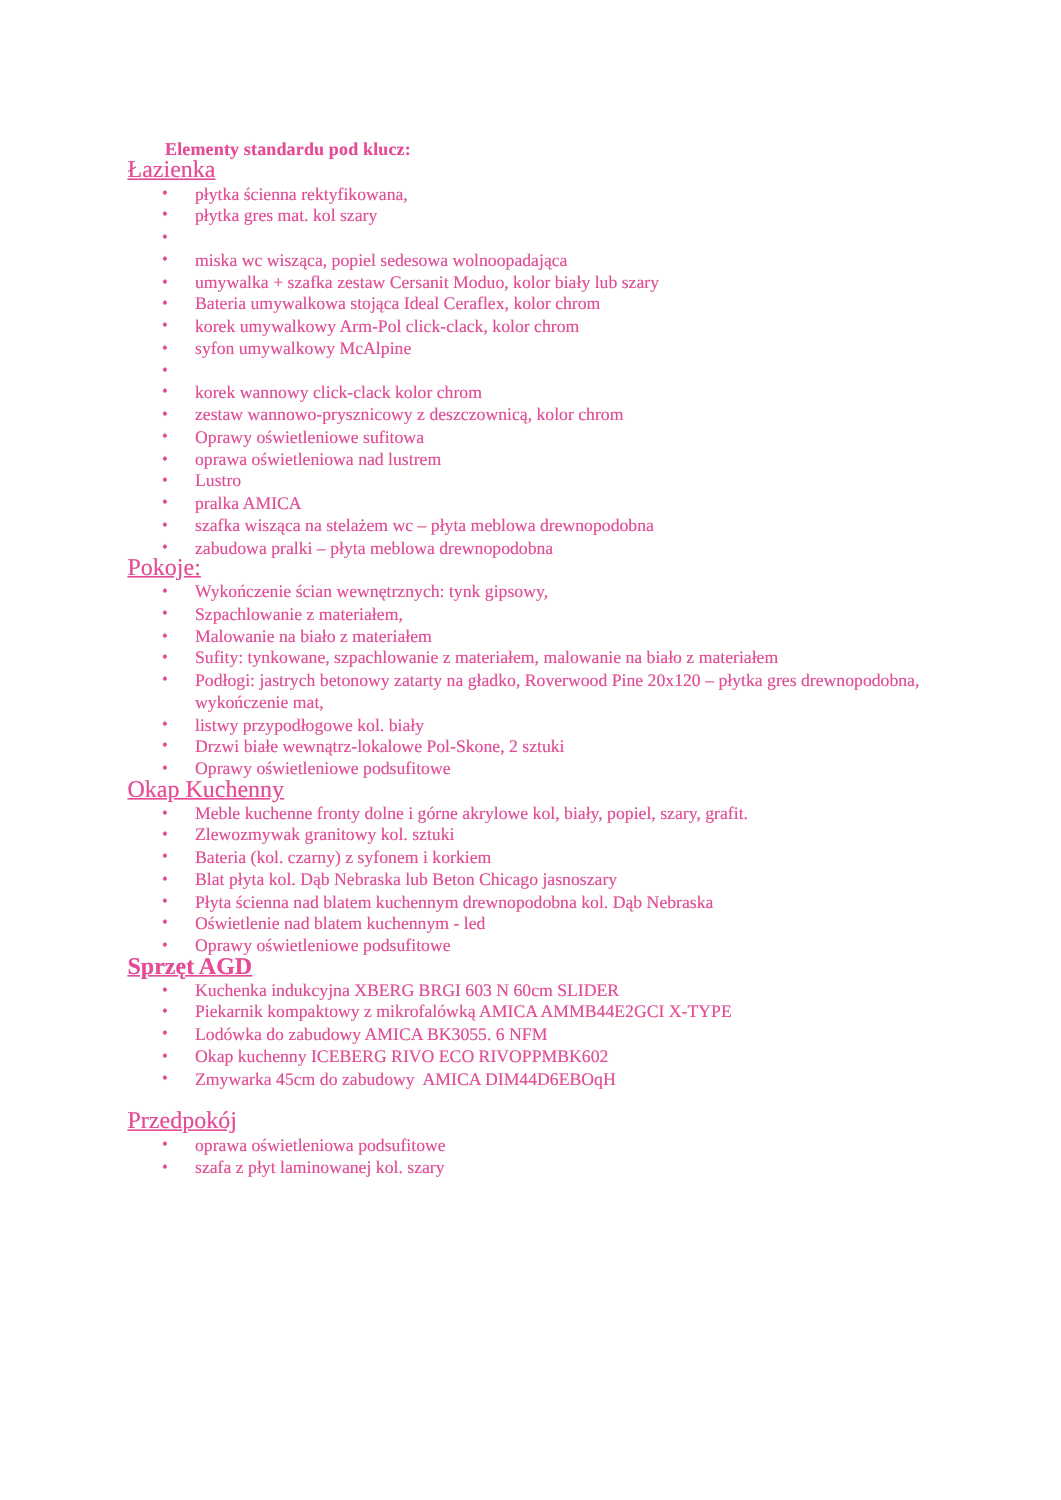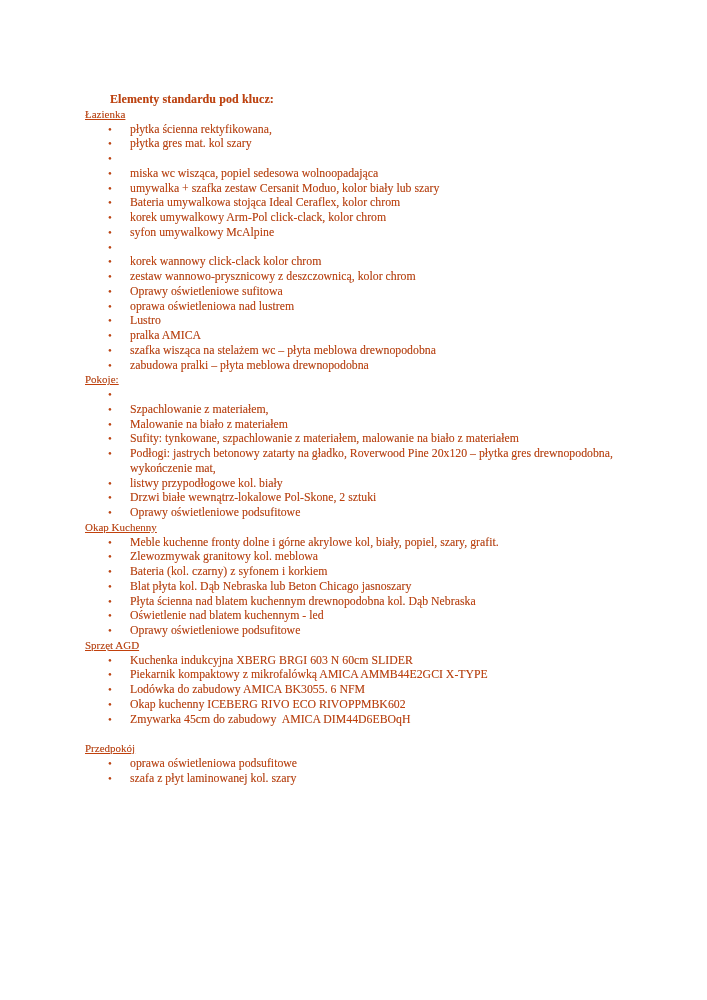--- a/index.html
+++ b/index.html
@@ -10,39 +10,39 @@
     overflow: hidden;
     font-family: "Liberation Serif", "DejaVu Serif", serif;
   }
   .page {
     position: relative;
     width: 707px;
     height: 1000px;
     background: #ffffff;
     box-sizing: border-box;
     padding: 92px 40px 0 85px;
-    color: #c2410c;
+    color: #ec4899;
     
     filter: blur(0.22px);
     text-shadow: 0 0 0.55px rgba(70,70,70,0.35);
   }
   .doc-title {
     font-size: 12px;
     line-height: 14.75px;
     font-weight: bold;
     margin-left: 25px;
     letter-spacing: 0.1px;
   }
   .section-heading {
-    font-size: 11px;
+    font-size: 16px;
     line-height: 14.75px;
     text-decoration: underline;
     font-weight: normal;
   }
-  .section-heading.bold { font-weight: normal; }
+  .section-heading.bold { font-weight: bold; }
   .section-heading.gap-before { margin-top: 14.75px; }
   ul.bullet-list {
     margin: 0;
     padding: 0;
     list-style: none;
   }
   ul.bullet-list li {
     display: flex;
     align-items: flex-start;
     font-size: 11.8px;
@@ -133,20 +133,21 @@
         </li>
         <li>
           <span class="bullet">•</span>
           <span class="item-text">zabudowa pralki – płyta meblowa drewnopodobna</span>
         </li>
       </ul>
       <div class="section-heading">Pokoje:</div>
       <ul class="bullet-list">
         <li>
           <span class="bullet">•</span>
+          <span class="item-text">Wykończenie ścian wewnętrznych: tynk gipsowy,</span>
         </li>
         <li>
           <span class="bullet">•</span>
           <span class="item-text">Szpachlowanie z materiałem,</span>
         </li>
         <li>
           <span class="bullet">•</span>
           <span class="item-text">Malowanie na biało z materiałem</span>
         </li>
         <li>
@@ -171,21 +172,21 @@
         </li>
       </ul>
       <div class="section-heading">Okap Kuchenny</div>
       <ul class="bullet-list">
         <li>
           <span class="bullet">•</span>
           <span class="item-text">Meble kuchenne fronty dolne i górne akrylowe kol, biały, popiel, szary, grafit.</span>
         </li>
         <li>
           <span class="bullet">•</span>
-          <span class="item-text">Zlewozmywak granitowy kol. meblowa</span>
+          <span class="item-text">Zlewozmywak granitowy kol. sztuki</span>
         </li>
         <li>
           <span class="bullet">•</span>
           <span class="item-text">Bateria (kol. czarny) z syfonem i korkiem</span>
         </li>
         <li>
           <span class="bullet">•</span>
           <span class="item-text">Blat płyta kol. Dąb Nebraska lub Beton Chicago jasnoszary</span>
         </li>
         <li>

